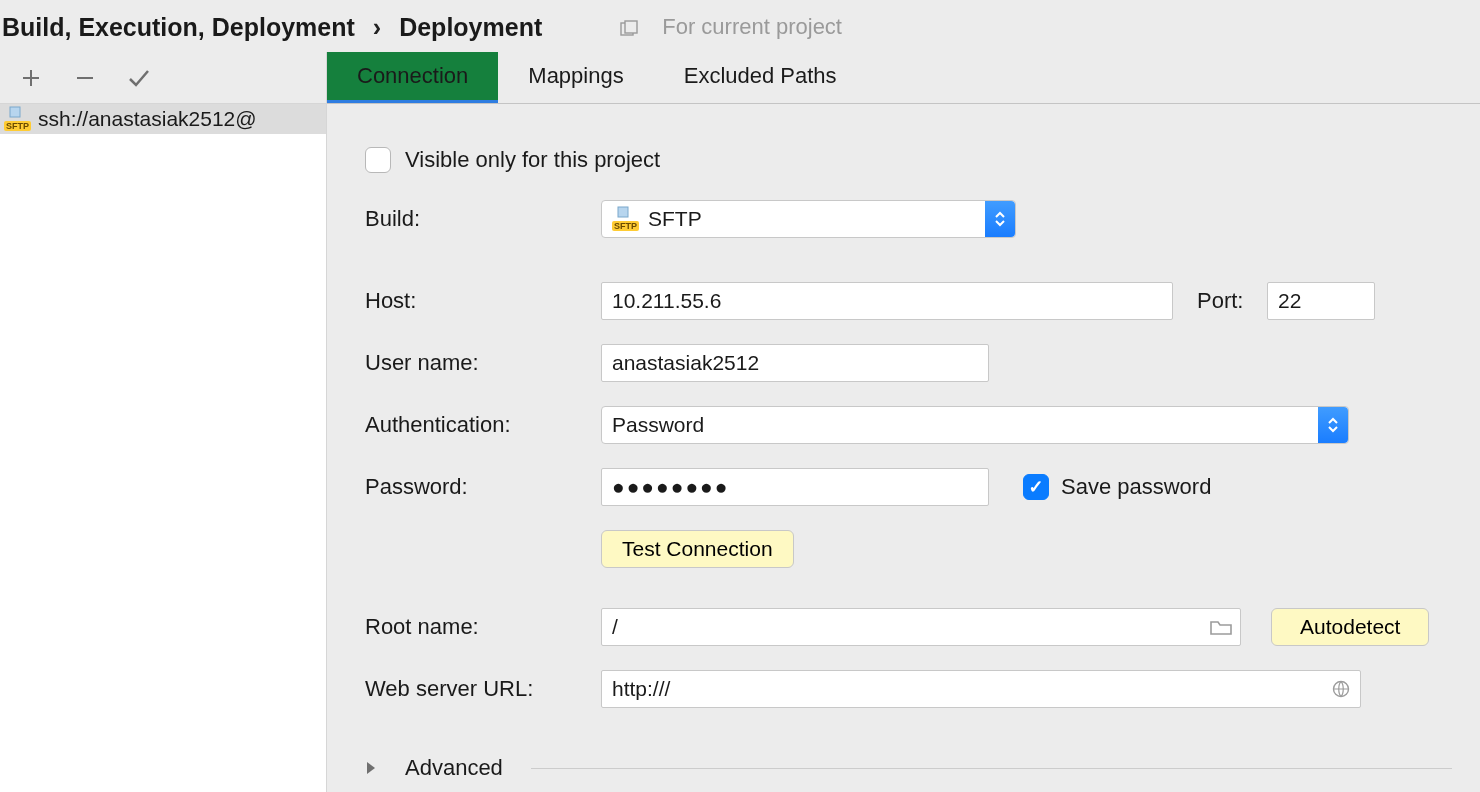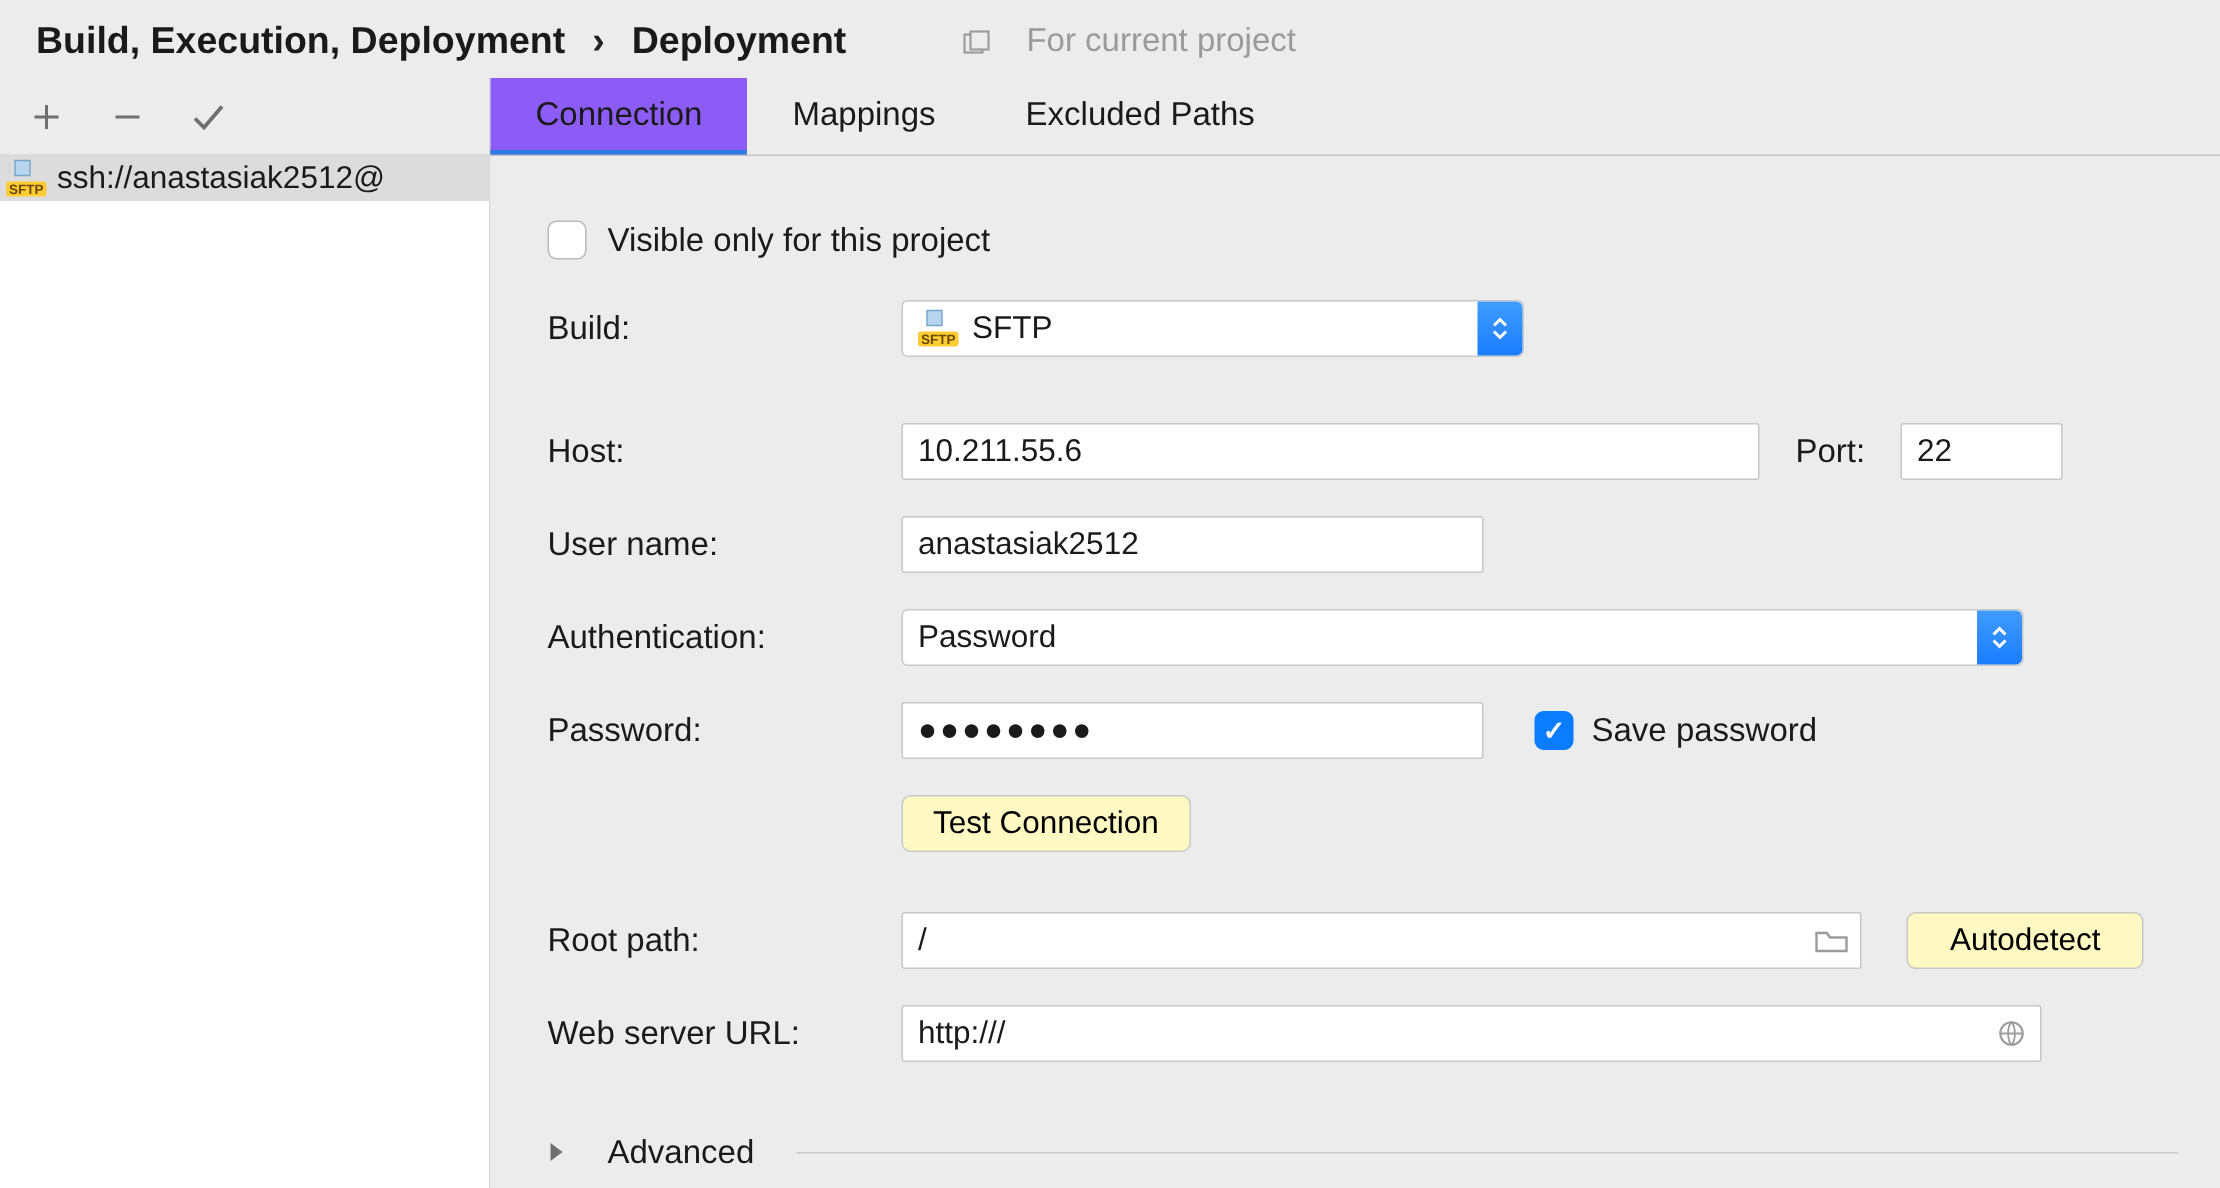--- a/index.html
+++ b/index.html
@@ -1,21 +1,21 @@
 <!DOCTYPE html>
 <html><head>
 <meta charset="utf-8">
 <style>
   * { box-sizing: border-box; margin: 0; padding: 0; }
   html, body { width: 1480px; height: 792px; font-family: -apple-system, "Helvetica Neue", Arial, sans-serif; font-size: 22px; color: #1a1a1a; background: #ececec; }
   body { display: flex; flex-direction: column; }
 
   
   .header {
-    display: flex; align-items: center; height: 52px; padding: 10px 18px 8px 24px;
+    display: flex; align-items: center; height: 52px; padding: 10px 18px 8px 2px;
     background: #ececec;
   }
   .crumbs { display: flex; align-items: baseline; gap: 18px; font-size: 25px; font-weight: 700; }
   .crumbs .sep { font-weight: 700; color: #222; }
   .header .for-proj {
     margin-left: 78px; display: flex; align-items: center; gap: 24px;
     color: #9a9a9a; font-size: 22px; font-weight: 400;
   }
   .proj-icon { width: 18px; height: 18px; display:inline-block; }
 
@@ -50,21 +50,21 @@
   
   .right { flex:1; display:flex; flex-direction:column; background:#ececec; }
   .tabs {
     height: 52px; display:flex; align-items:stretch; border-bottom:1px solid #c4c4c4;
     background:#ececec; padding-left:0;
   }
   .tab {
     padding: 0 30px; display:flex; align-items:center; font-size:22px; color:#1a1a1a;
     cursor:pointer; border-bottom:3px solid transparent;
   }
-  .tab.active { background:#8b5cf6; border-bottom:3px solid #2f7de1; }
+  .tab.active { background:#15803d; border-bottom:3px solid #2f7de1; }
 
   .form { padding: 30px 28px 0 38px; display:flex; flex-direction:column; gap:0; }
 
   .row { display:flex; align-items:center; min-height:62px; }
   .row .lab { width: 236px; font-size:22px; }
   .row.tall { min-height:66px; }
 
   .chk {
     width:26px; height:26px; border:1px solid #b8b8b8; border-radius:6px; background:#fff;
     display:inline-flex; align-items:center; justify-content:center; cursor:pointer;
@@ -239,21 +239,21 @@
       <div class="row">
         <span class="lab"></span>
         <button class="btn">
           <span>Test Connection</span>
         </button>
       </div>
 
       <div style="height:16px;"></div>
 
       <div class="row">
-        <span class="lab">Root path:</span>
+        <span class="lab">Root name:</span>
         <div class="input-with-icon" style="width:640px;">
           <input class="text-input" style="width: 100%;" value="/">
           <span class="trailing">
             <svg width="22" height="18" viewBox="0 0 22 18">
                 <path d="M1 4h7l2 3h11v9H1z" fill="none" stroke="#9c9c9c" stroke-width="1.6"></path>
               </svg>
           </span>
         </div>
         <span style="width:30px;"></span>
         <button class="btn" style="padding:0 28px;">

